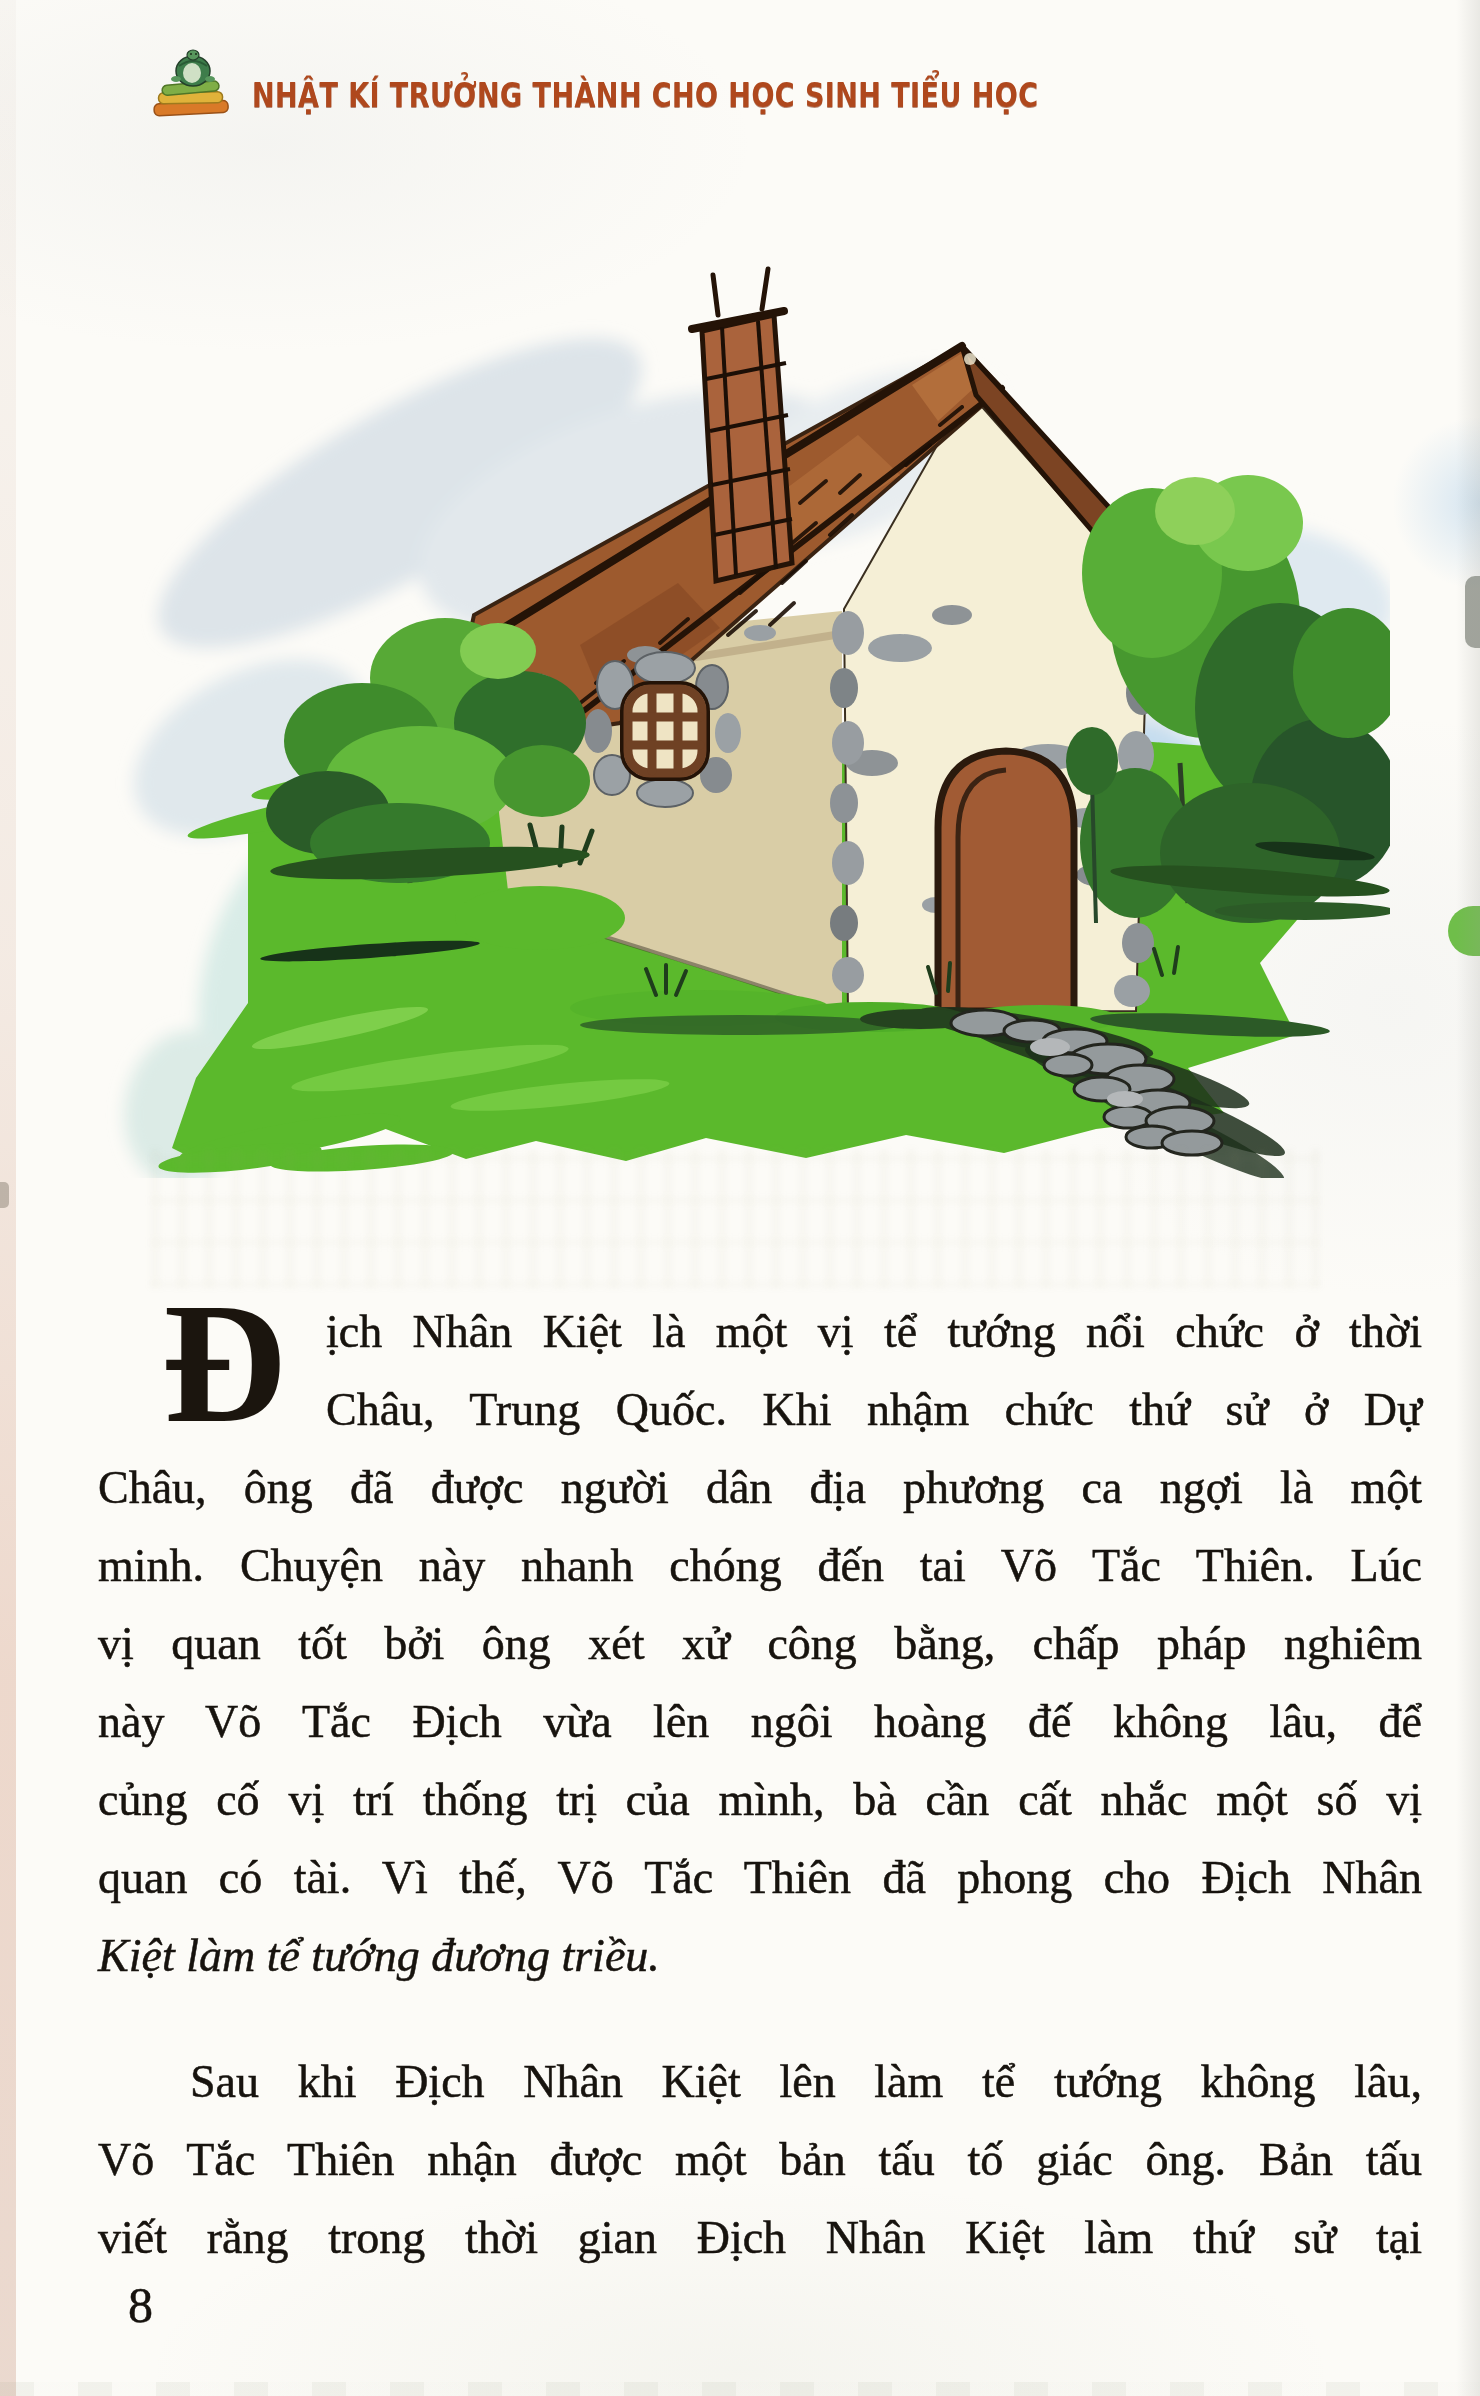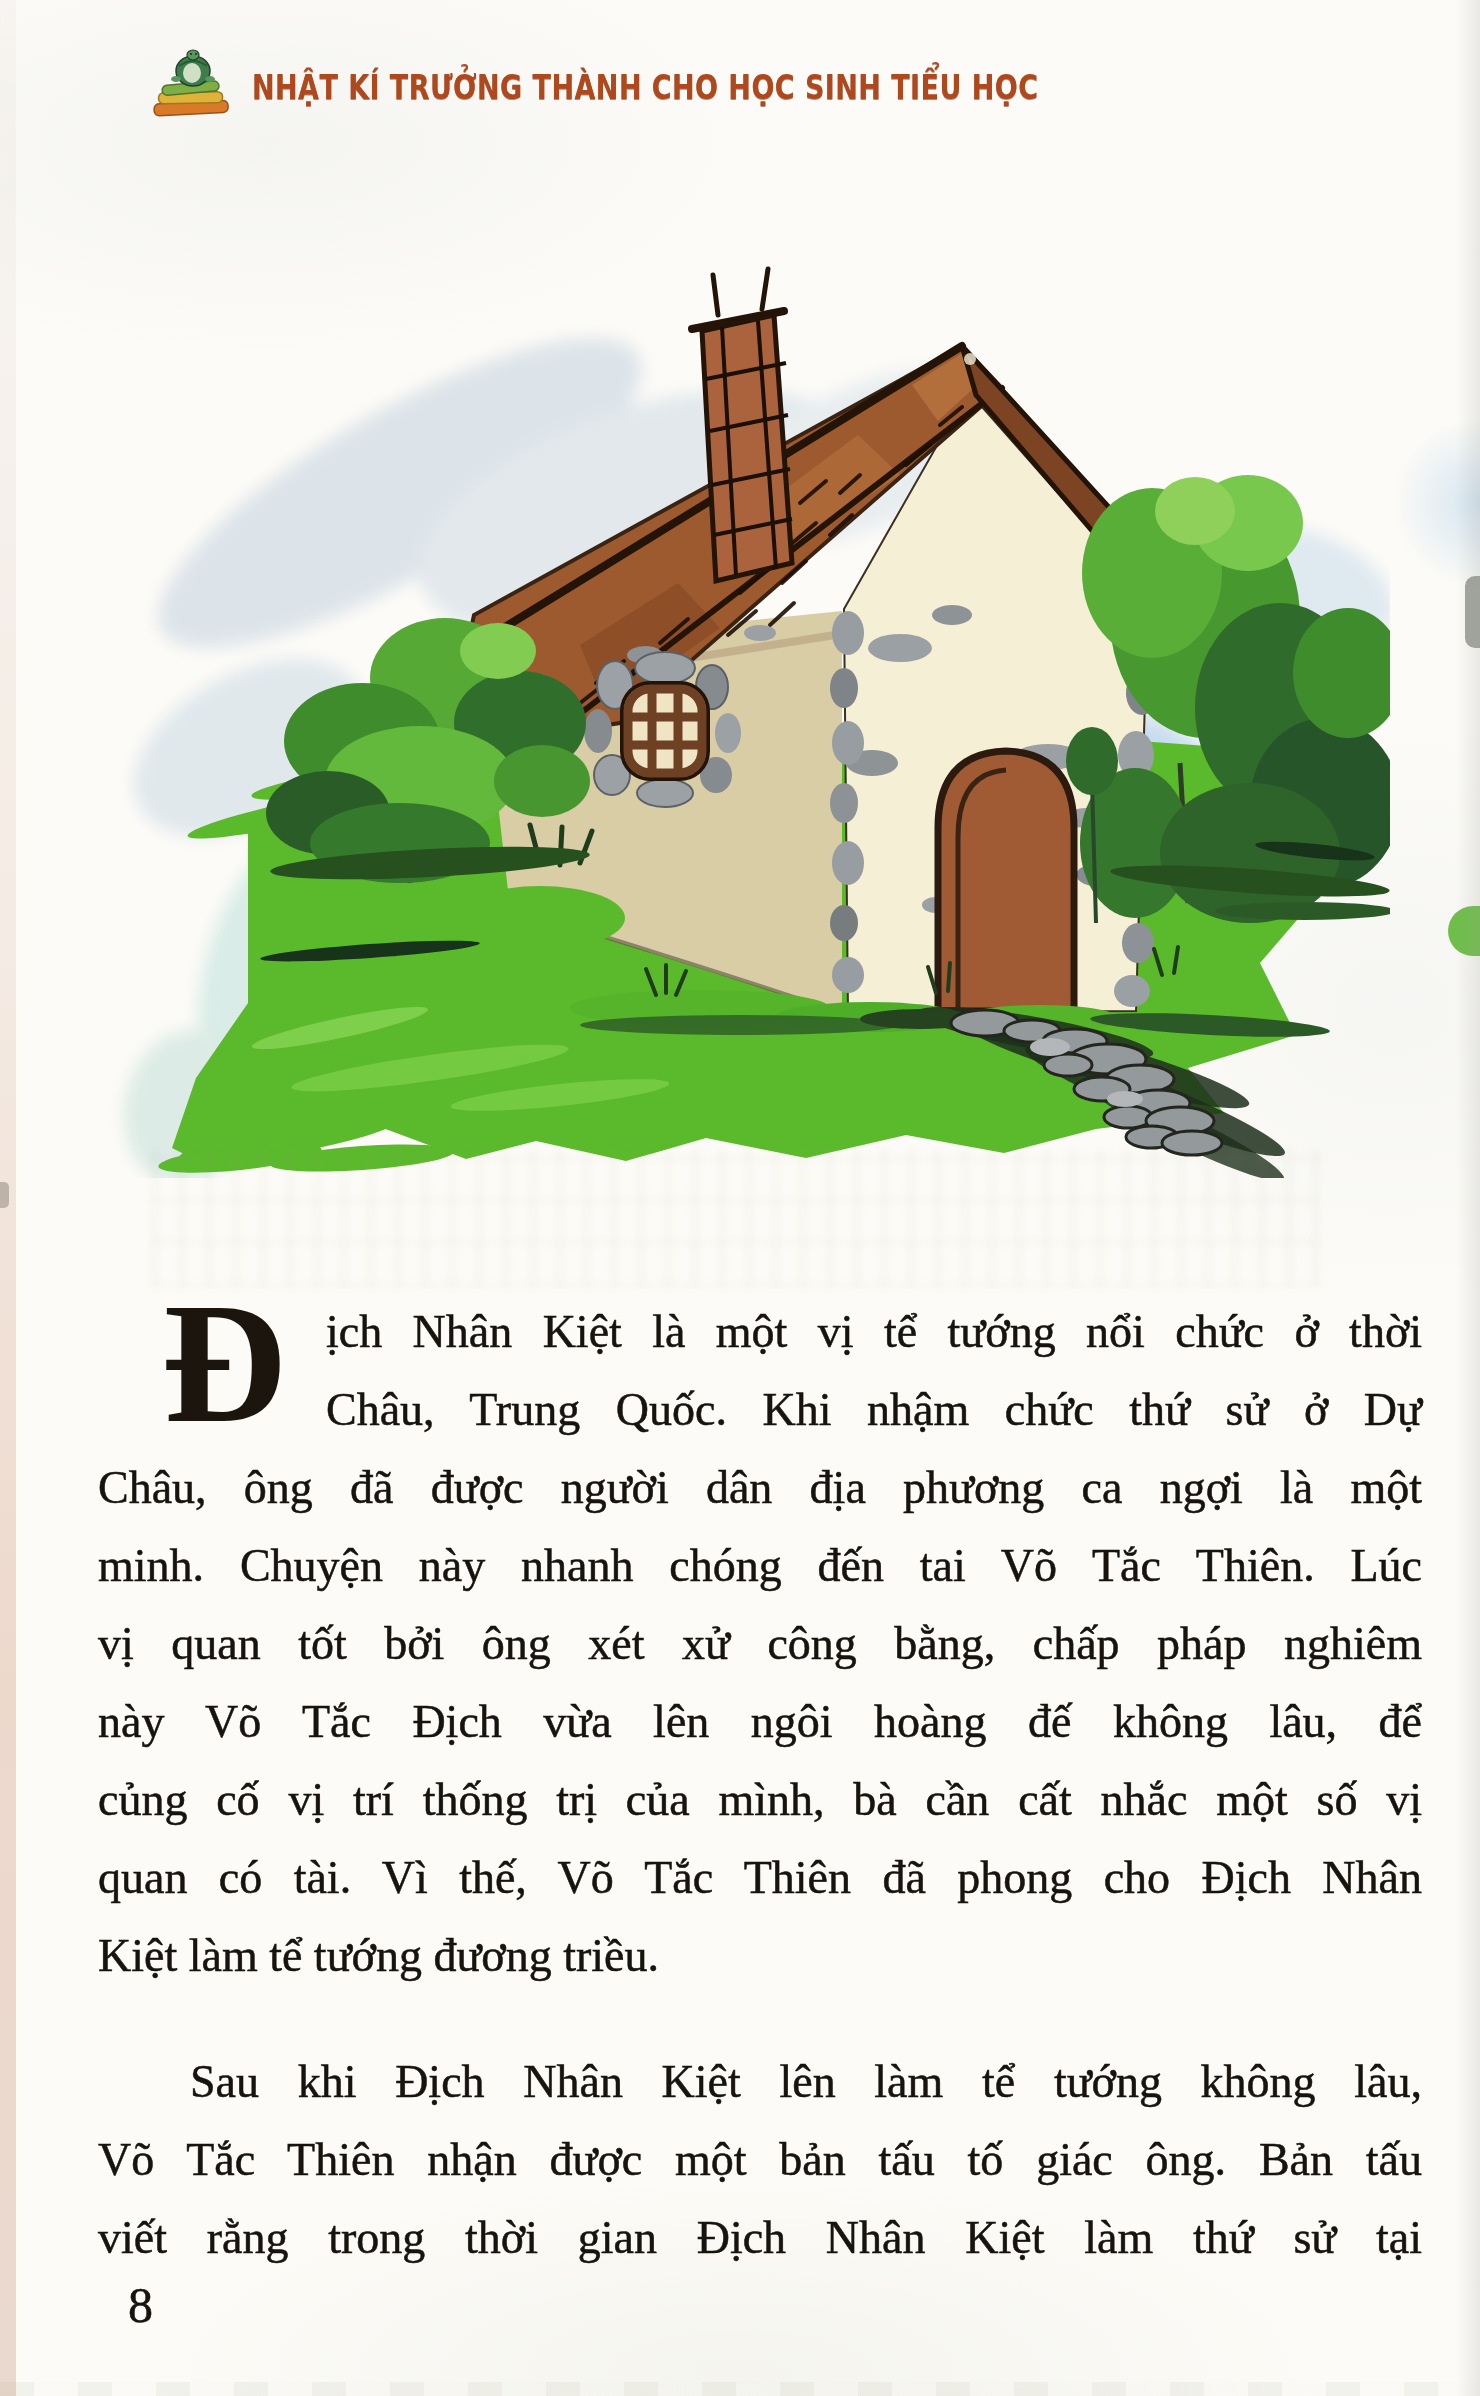--- a/index.html
+++ b/index.html
@@ -4,34 +4,34 @@
 <style>
   html,body{margin:0;padding:0;background:#e8e8e8;}
   .page{position:relative;width:1480px;height:2396px;background:#fcfbf7;overflow:hidden;
         font-family:"Liberation Serif", serif;
         background-image:
           radial-gradient(ellipse 700px 300px at 18% 6%, rgba(178,184,188,0.10), transparent 70%),
           radial-gradient(ellipse 500px 420px at 94% 42%, rgba(168,180,192,0.08), transparent 70%),
           radial-gradient(ellipse 800px 260px at 50% 99%, rgba(150,158,130,0.07), transparent 75%);}
   
   .hdr-icon{position:absolute;left:146px;top:46px;width:96px;height:76px;}
-  .hdr-title{position:absolute;left:252px;top:68px;height:40px;white-space:nowrap;
+  .hdr-title{position:absolute;left:252px;top:76px;height:40px;white-space:nowrap;
              font-family:"DejaVu Sans", sans-serif;font-weight:bold;font-size:33px;
              color:#af481d;text-shadow:0 1px 0 rgba(122,44,15,.55);text-align:center;}
   .hdr-title .squeeze{display:inline-block;transform:scaleX(.82);transform-origin:0 50%;letter-spacing:.5px;}
   
   .illus{position:absolute;left:100px;top:163px;width:1290px;height:1015px;}
   
   .textcol{position:absolute;left:98px;top:1293px;width:1324px;color:#17130e;font-size:46px;
            -webkit-text-stroke:.5px #17130e;}
   .para{position:relative;}
   .para2{margin-top:48px;}
   .line{height:78px;line-height:78px;text-align:justify;text-align-last:justify;overflow:visible;}
   .line.drop-indent{margin-left:228px;}
-  .line.last-line{text-align-last:left;}
+  .line.last-line{text-align-last:left;font-style:italic;}
   .line.first-indent{text-indent:92px;}
   .dropcap{position:absolute;left:64px;top:-10px;font-size:172px;line-height:160px;font-weight:bold;
            color:#1b150e;-webkit-text-stroke:0;}
   .pagenum{position:absolute;left:128px;top:2276px;font-size:50px;color:#17130e;-webkit-text-stroke:.5px #17130e;}
   
   .edge-left{position:absolute;left:0;top:0;width:16px;height:100%;
     background:linear-gradient(to bottom, rgba(200,185,175,.08) 0%, rgba(214,176,156,.22) 40%,
                rgba(219,174,152,.45) 70%, rgba(208,166,146,.40) 100%);}
   .edge-right{position:absolute;right:0;top:0;width:24px;height:100%;
     background:linear-gradient(to left, rgba(158,158,152,.20), rgba(158,158,152,0));}

